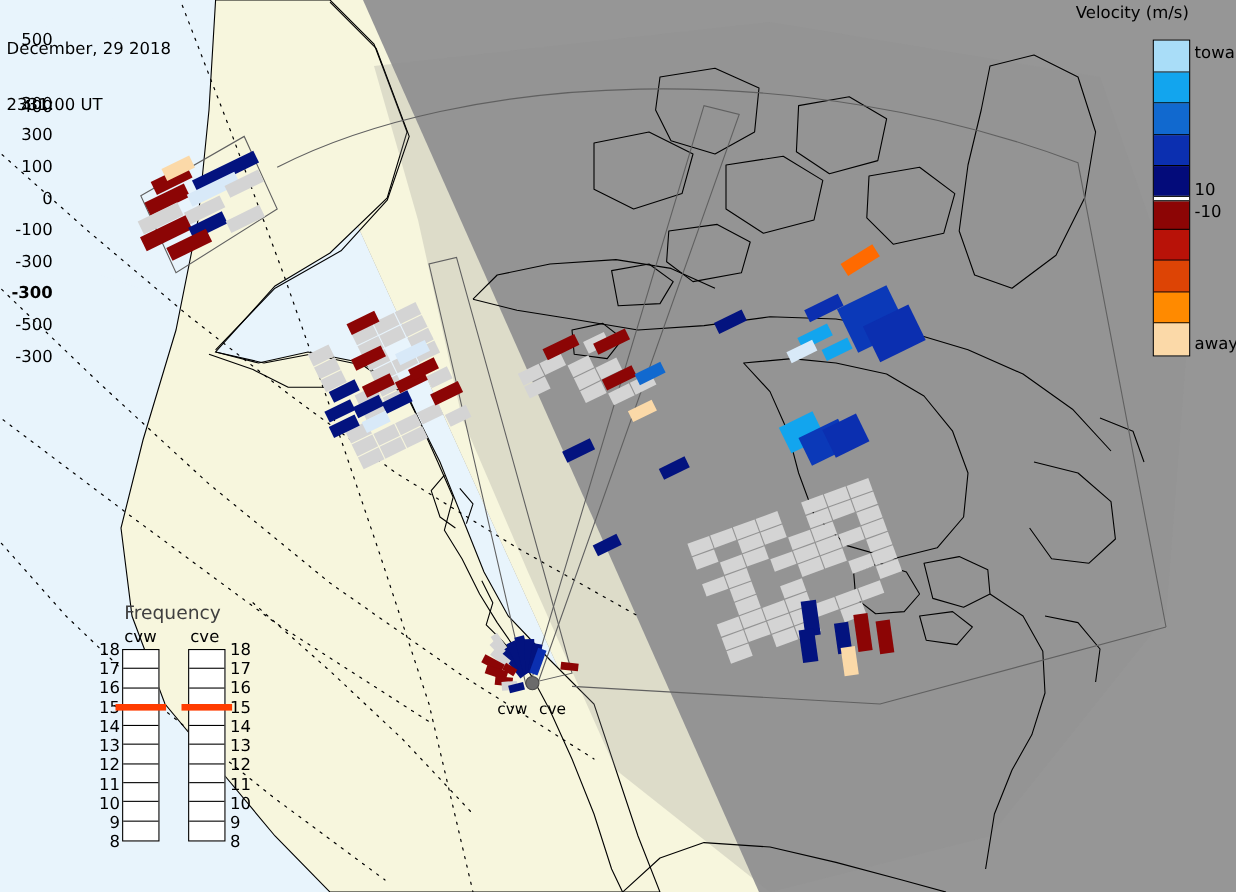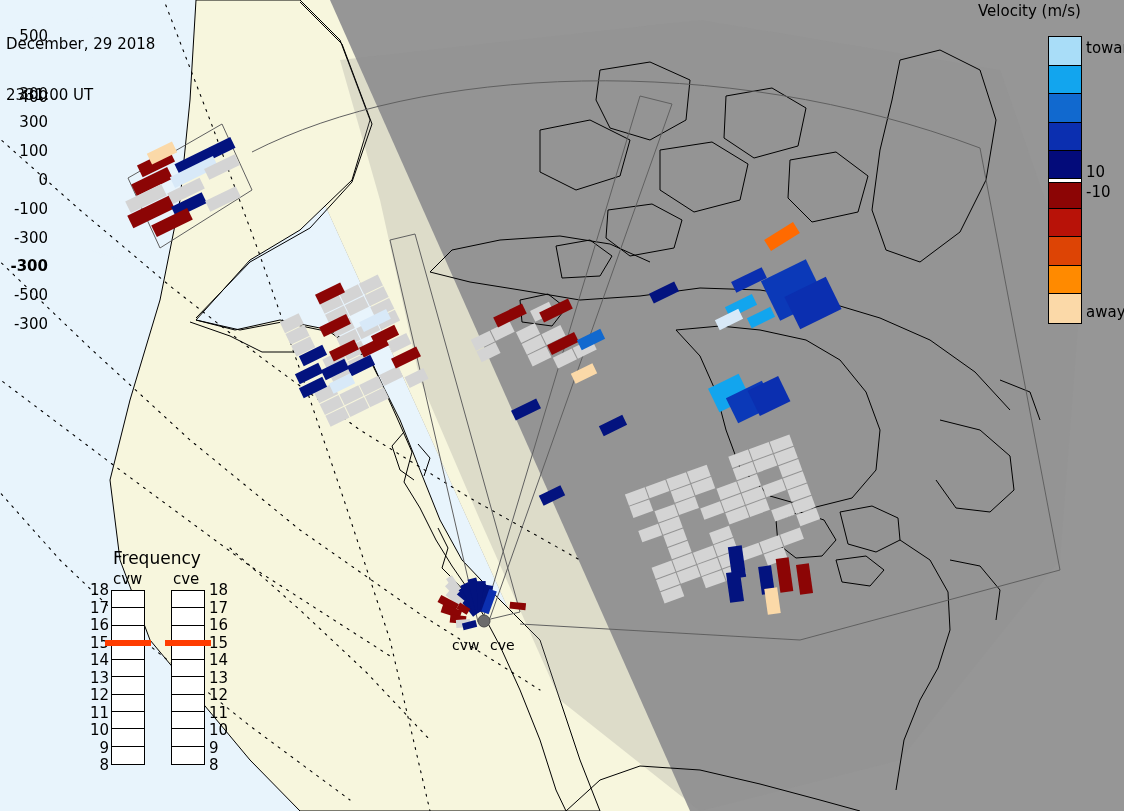--- a/index.html
+++ b/index.html
@@ -17,21 +17,21 @@
   #cbar .seg{width:100%;box-sizing:border-box;border-bottom:1px solid #000;}
   #cbar .seg:last-child{border-bottom:none;}
   #cbtitle{position:absolute;left:978px;top:2px;font-size:15px;color:#000;white-space:nowrap;}
   .cb-tick{position:absolute;right:1076px;font-size:15px;color:#000;text-align:right;
            white-space:nowrap;transform:translateY(-50%);}
   .cb-side{position:absolute;left:1086px;font-size:15px;color:#000;white-space:nowrap;
            transform:translateY(-50%);}
 
   
   #freq{position:absolute;left:95px;top:548px;width:150px;height:240px;}
-  #freq .ftitle{position:absolute;left:18px;top:0px;font-size:17px;color:#000000;white-space:nowrap;}
+  #freq .ftitle{position:absolute;left:18px;top:0px;font-size:17px;color:#404040;white-space:nowrap;}
   #freq .fcol-label{position:absolute;top:22px;font-size:15px;color:#000;white-space:nowrap;}
   .fbar{position:absolute;top:42px;width:34px;height:175px;border:1px solid #000;
         box-sizing:border-box;background:#fff;}
   .fbar .fcell{width:100%;box-sizing:border-box;border-bottom:1px solid #000;}
   .fbar .fcell:last-child{border-bottom:none;}
   .fmark{position:absolute;height:6px;background:#ff3c00;}
   .ftick{position:absolute;font-size:15px;color:#000;white-space:nowrap;transform:translateY(-50%);}
 
   .site-label{position:absolute;font-size:14px;color:#000;white-space:nowrap;}
 </style>

